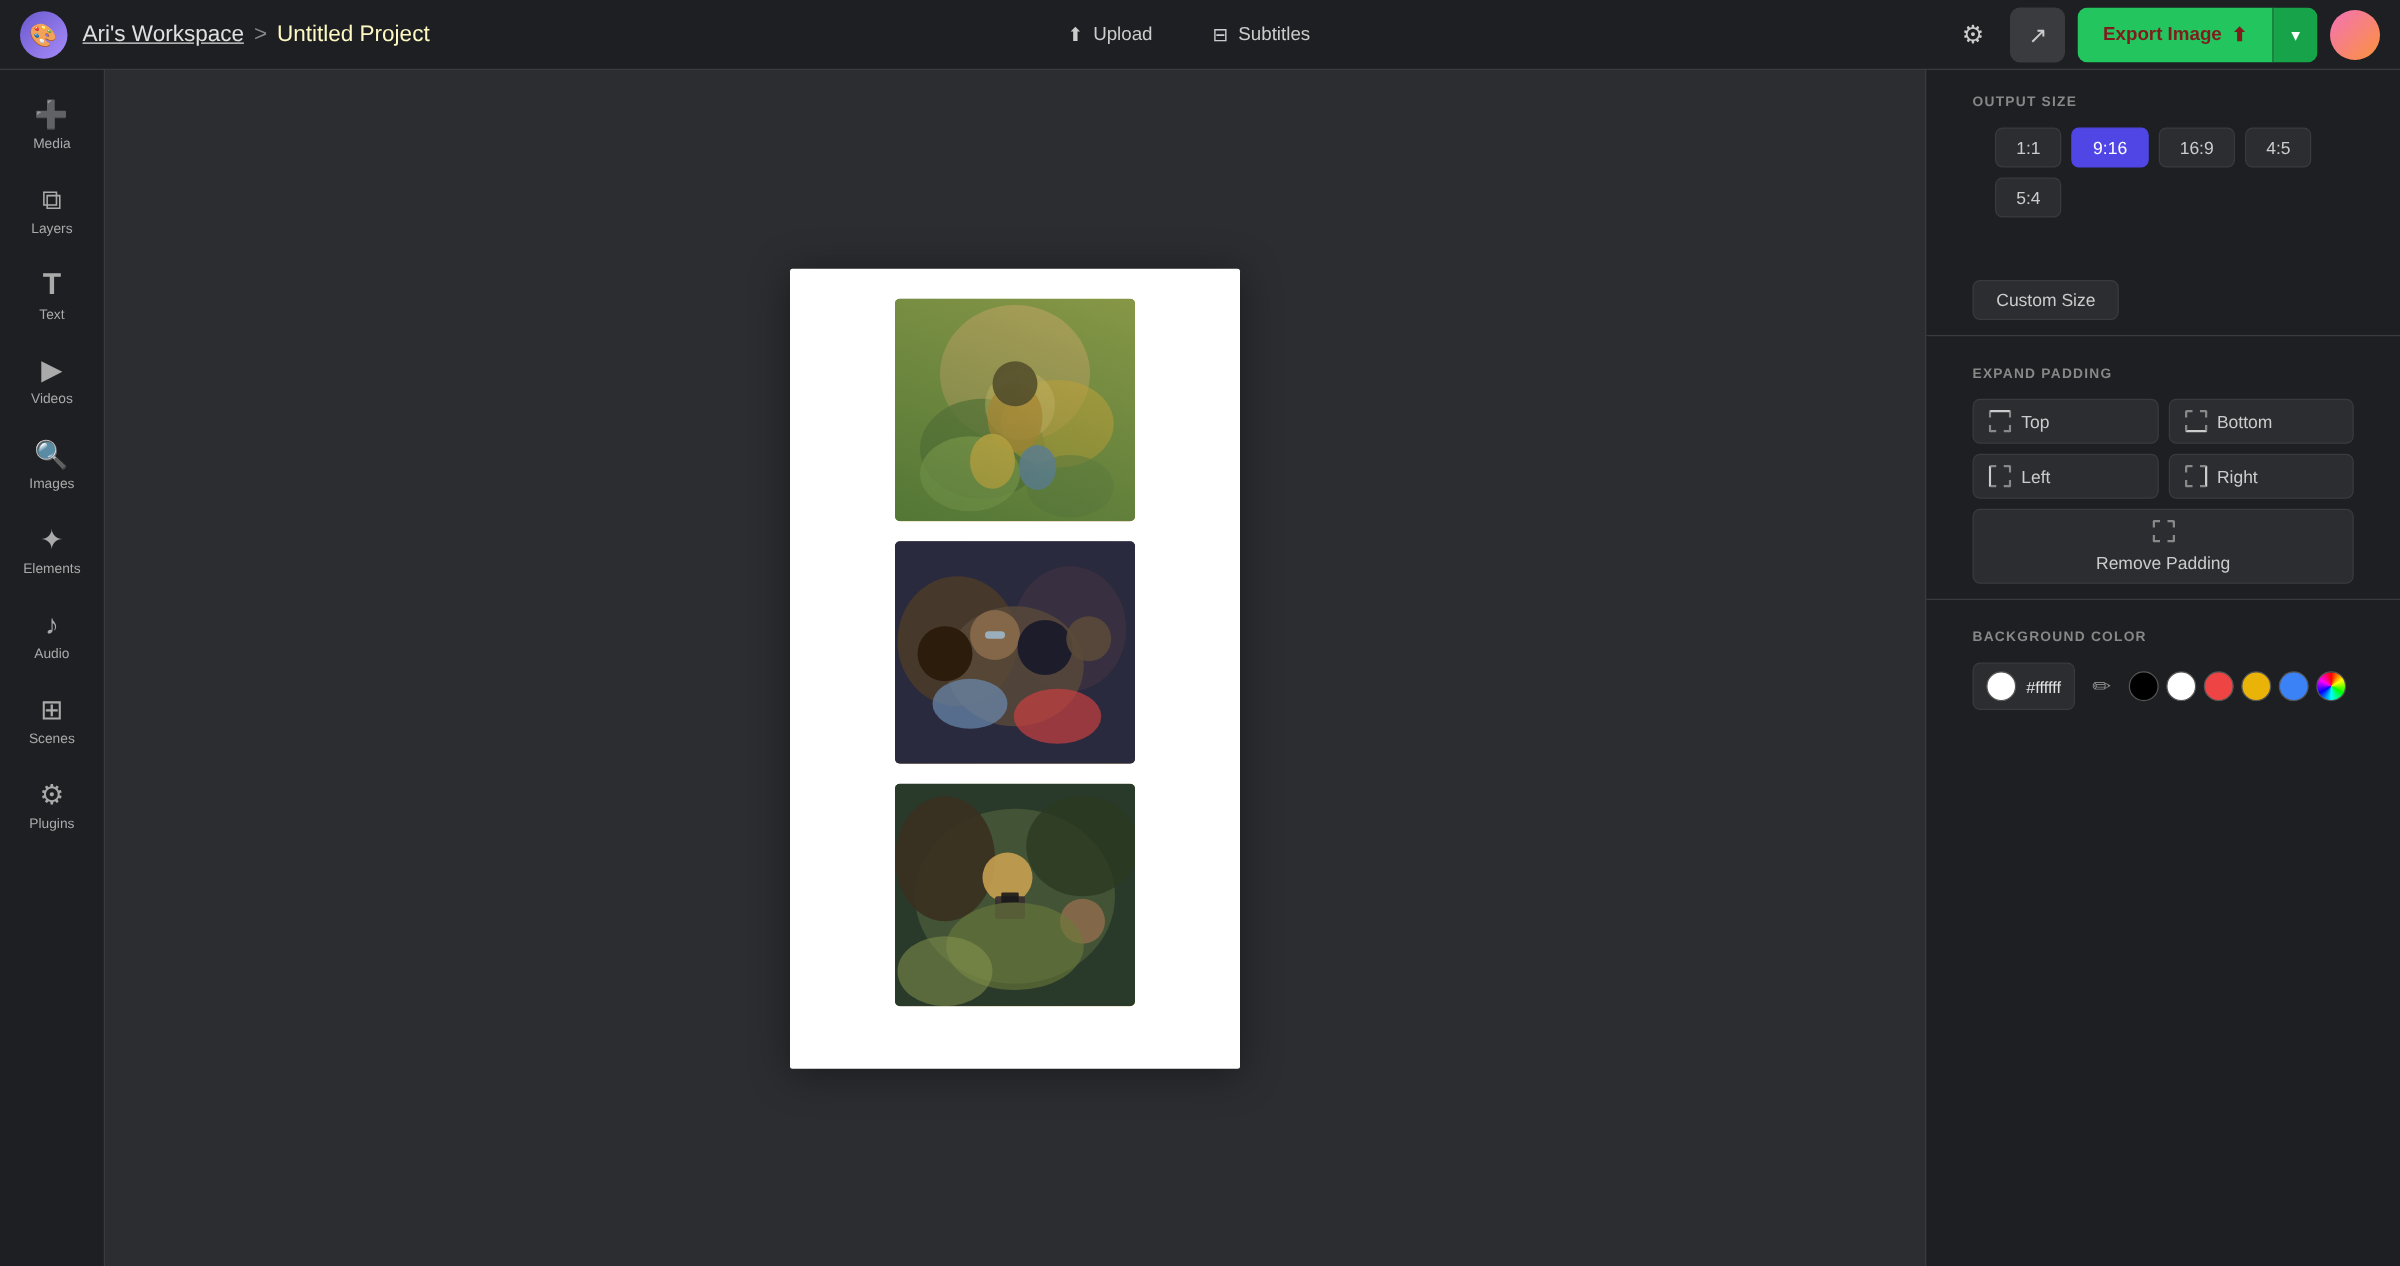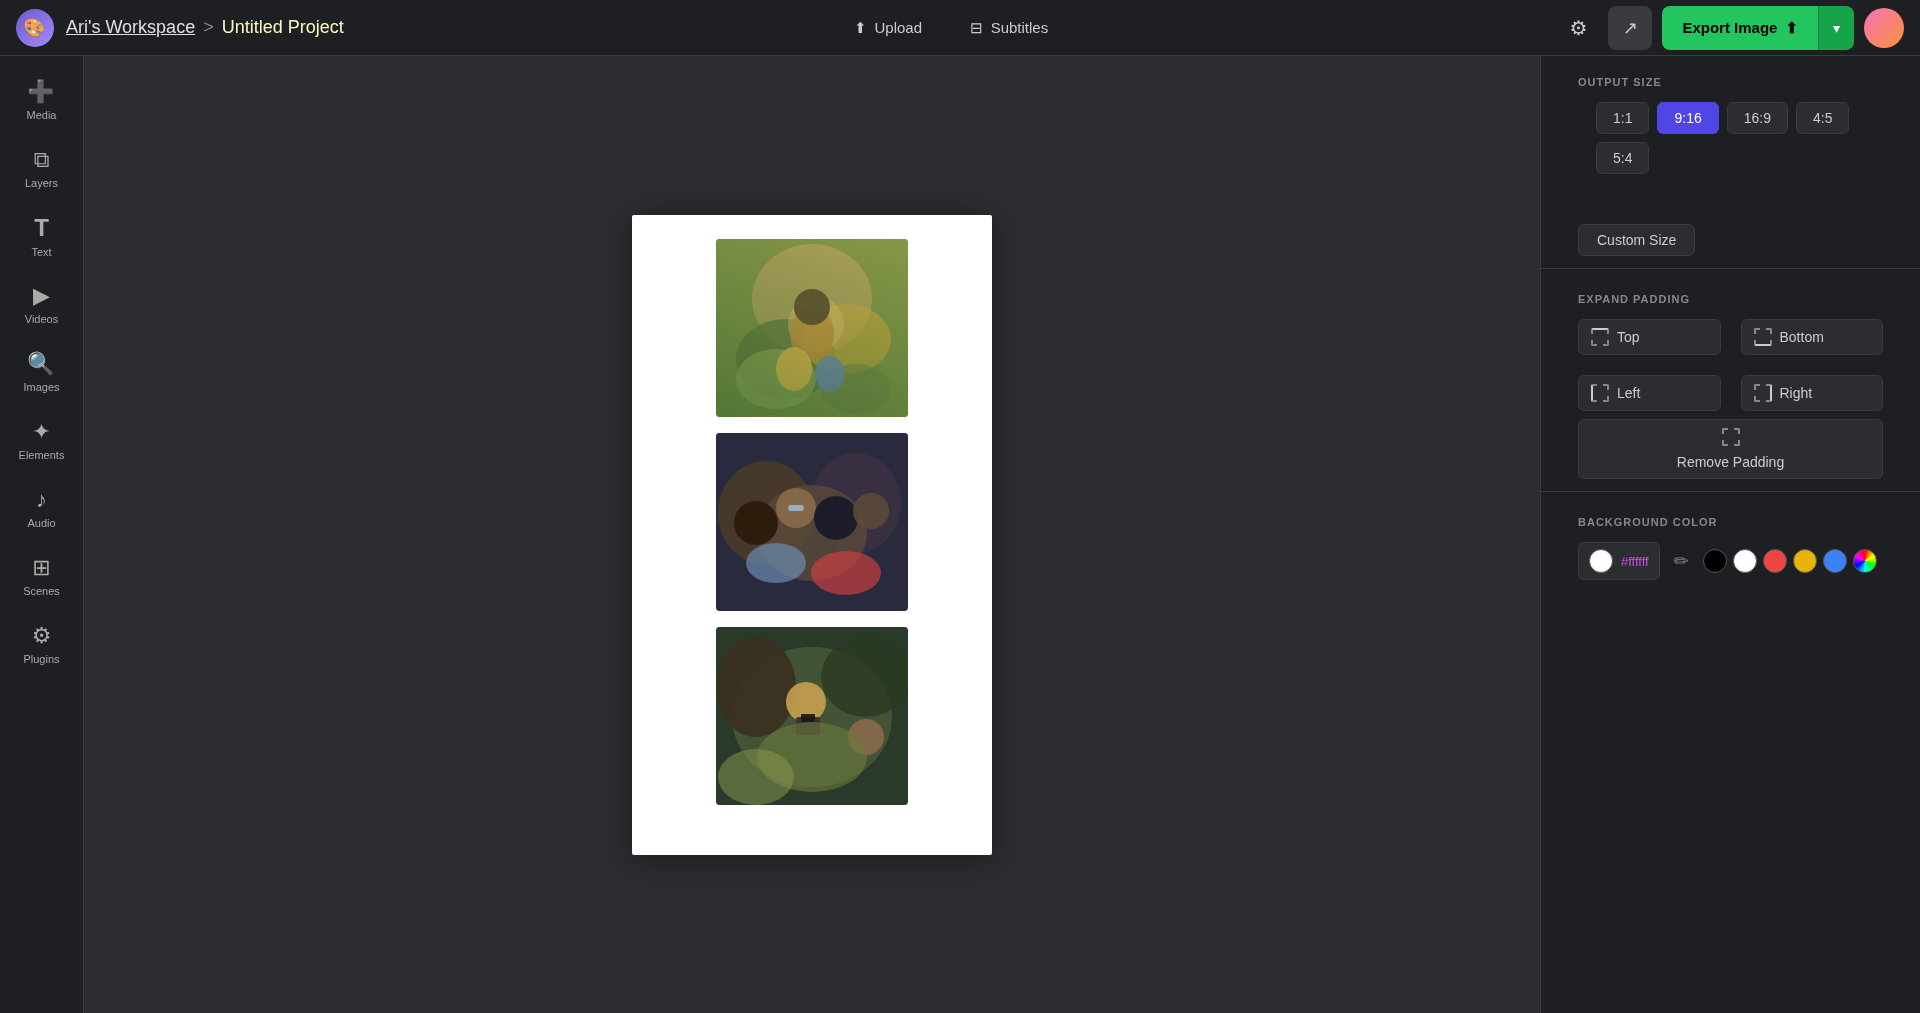--- a/index.html
+++ b/index.html
@@ -101,21 +101,21 @@
     }
     .export-group {
       display: flex;
       align-items: center;
       border-radius: 8px;
       overflow: hidden;
     }
     .export-main-btn {
       background: #22c55e;
       border: none;
-      color: #000000;
+      color: #7f1d1d;
       font-size: 15px;
       font-weight: 600;
       padding: 10px 20px;
       cursor: pointer;
       display: flex;
       align-items: center;
       gap: 8px;
       height: 44px;
     }
     .export-dropdown-btn {
@@ -292,21 +292,21 @@
     }
     .size-btn.custom {
       padding: 7px 18px;
       margin-top: 40px;
     }
 
     
     .padding-grid {
       display: grid;
       grid-template-columns: 1fr 1fr;
-      gap: 20px;
+      gap: 8px;
       margin-bottom: 8px;
     }
     .padding-btn {
       display: flex;
       align-items: center;
       gap: 8px;
       padding: 8px 12px;
       border-radius: 6px;
       border: 1px solid #3a3b3f;
       background: #2b2d31;
@@ -354,21 +354,21 @@
       cursor: pointer;
     }
     .color-swatch {
       width: 24px;
       height: 24px;
       border-radius: 50%;
       border: 1px solid #555;
       flex-shrink: 0;
       cursor: pointer;
     }
-    .color-text { font-size: 13px; color: #d946ef; }
+    .color-text { font-size: 13px; color: #e5e5e5; }
     .eyedropper-btn {
       background: none;
       border: none;
       color: #888;
       cursor: pointer;
       font-size: 18px;
       padding: 4px;
     }
     .color-presets {
       display: flex;

